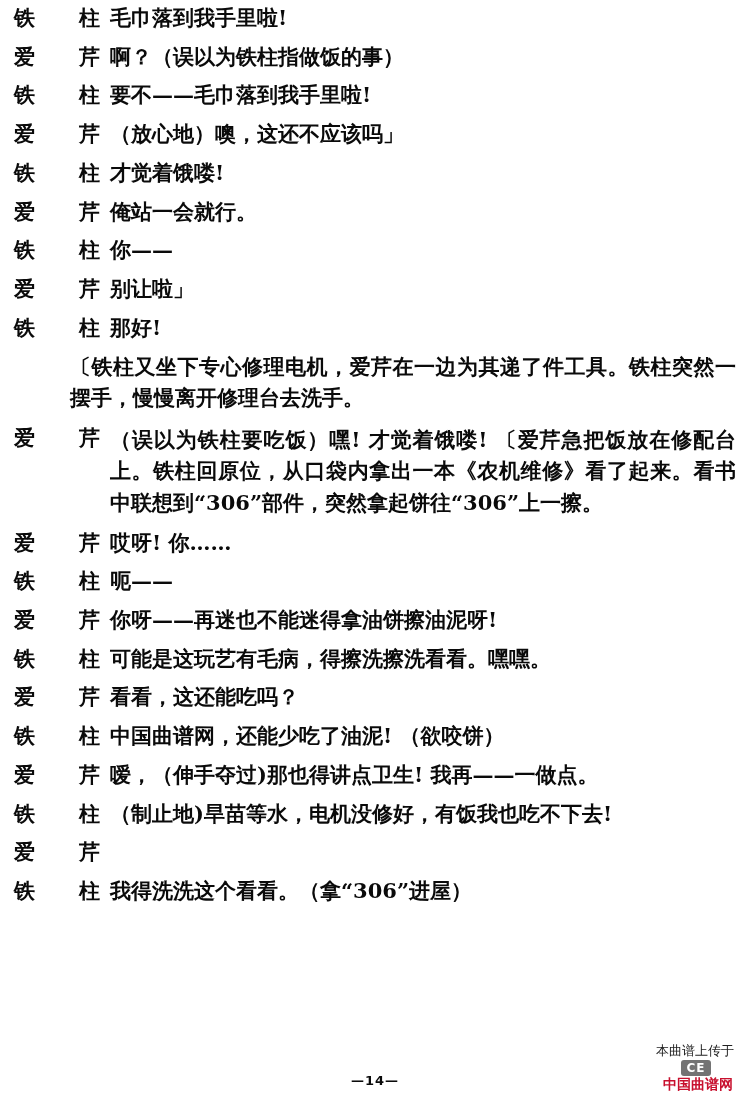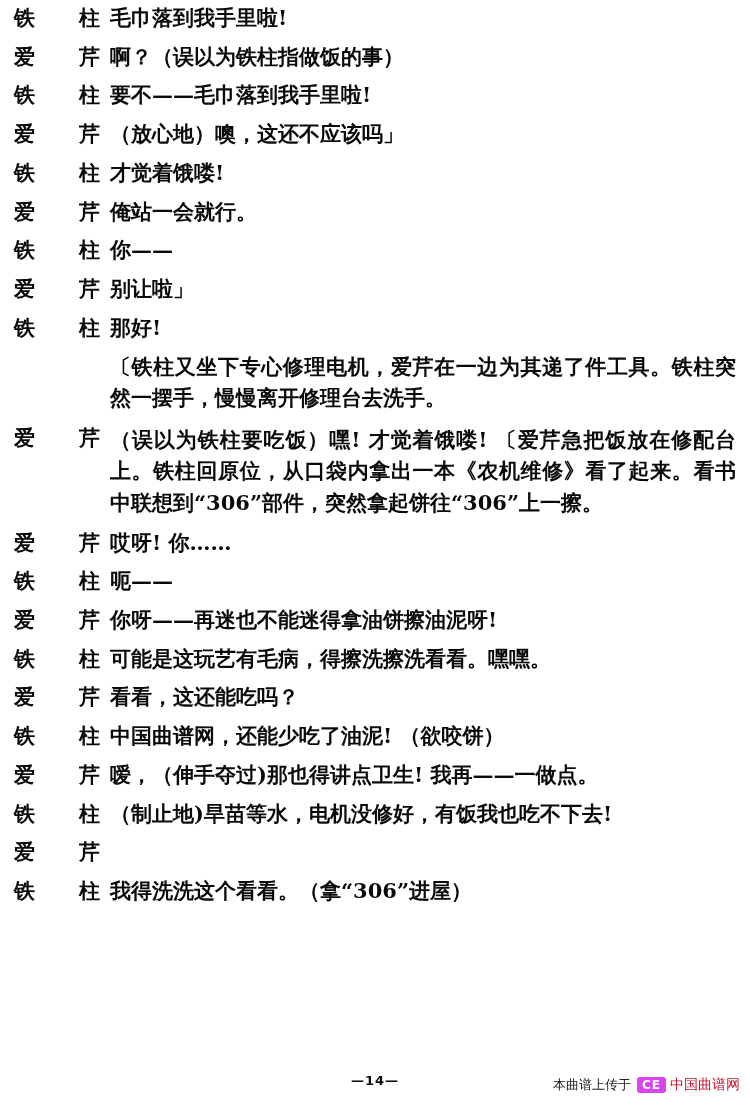--- a/index.html
+++ b/index.html
@@ -47,21 +47,21 @@
     display: inline-block;
   }
   .speech {
     flex: 1 1 auto;
     font-size: 21px;
     font-weight: bold;
     text-align: justify;
     text-justify: inter-ideograph;
   }
   .stage {
-    margin-left: 96px;
+    margin-left: 56px;
     font-size: 21px;
     font-weight: bold;
     text-align: justify;
     text-justify: inter-ideograph;
     line-height: 1.45;
     margin-bottom: 11px;
   }
   .line.tall .speech {
     line-height: 1.48;
   }
@@ -79,39 +79,40 @@
   .watermark {
     position: absolute;
     right: 10px;
     bottom: 16px;
     display: flex;
     align-items: center;
     font-size: 13px;
     color: #222;
     font-family: "DejaVu Sans", "Liberation Sans", sans-serif;
     white-space: nowrap;
+    flex-direction: column;
   }
   .watermark .wm-text {
     margin-right: 6px;
   }
   .wm-logo {
     display: inline-flex;
     align-items: center;
-    background: #d946ef;
+    background: #737373;
     color: #ffffff;
     font-weight: bold;
     border-radius: 3px;
     padding: 1px 5px;
     font-size: 12px;
     margin-right: 4px;
     letter-spacing: 1px;
   }
   .wm-site {
     color: #c8102e;
-    font-weight: normal;
+    font-weight: bold;
     font-size: 14px;
   }
 </style>
 </head>
 <body>
 
 <div class="page">
 
   <div class="script-body">
 

